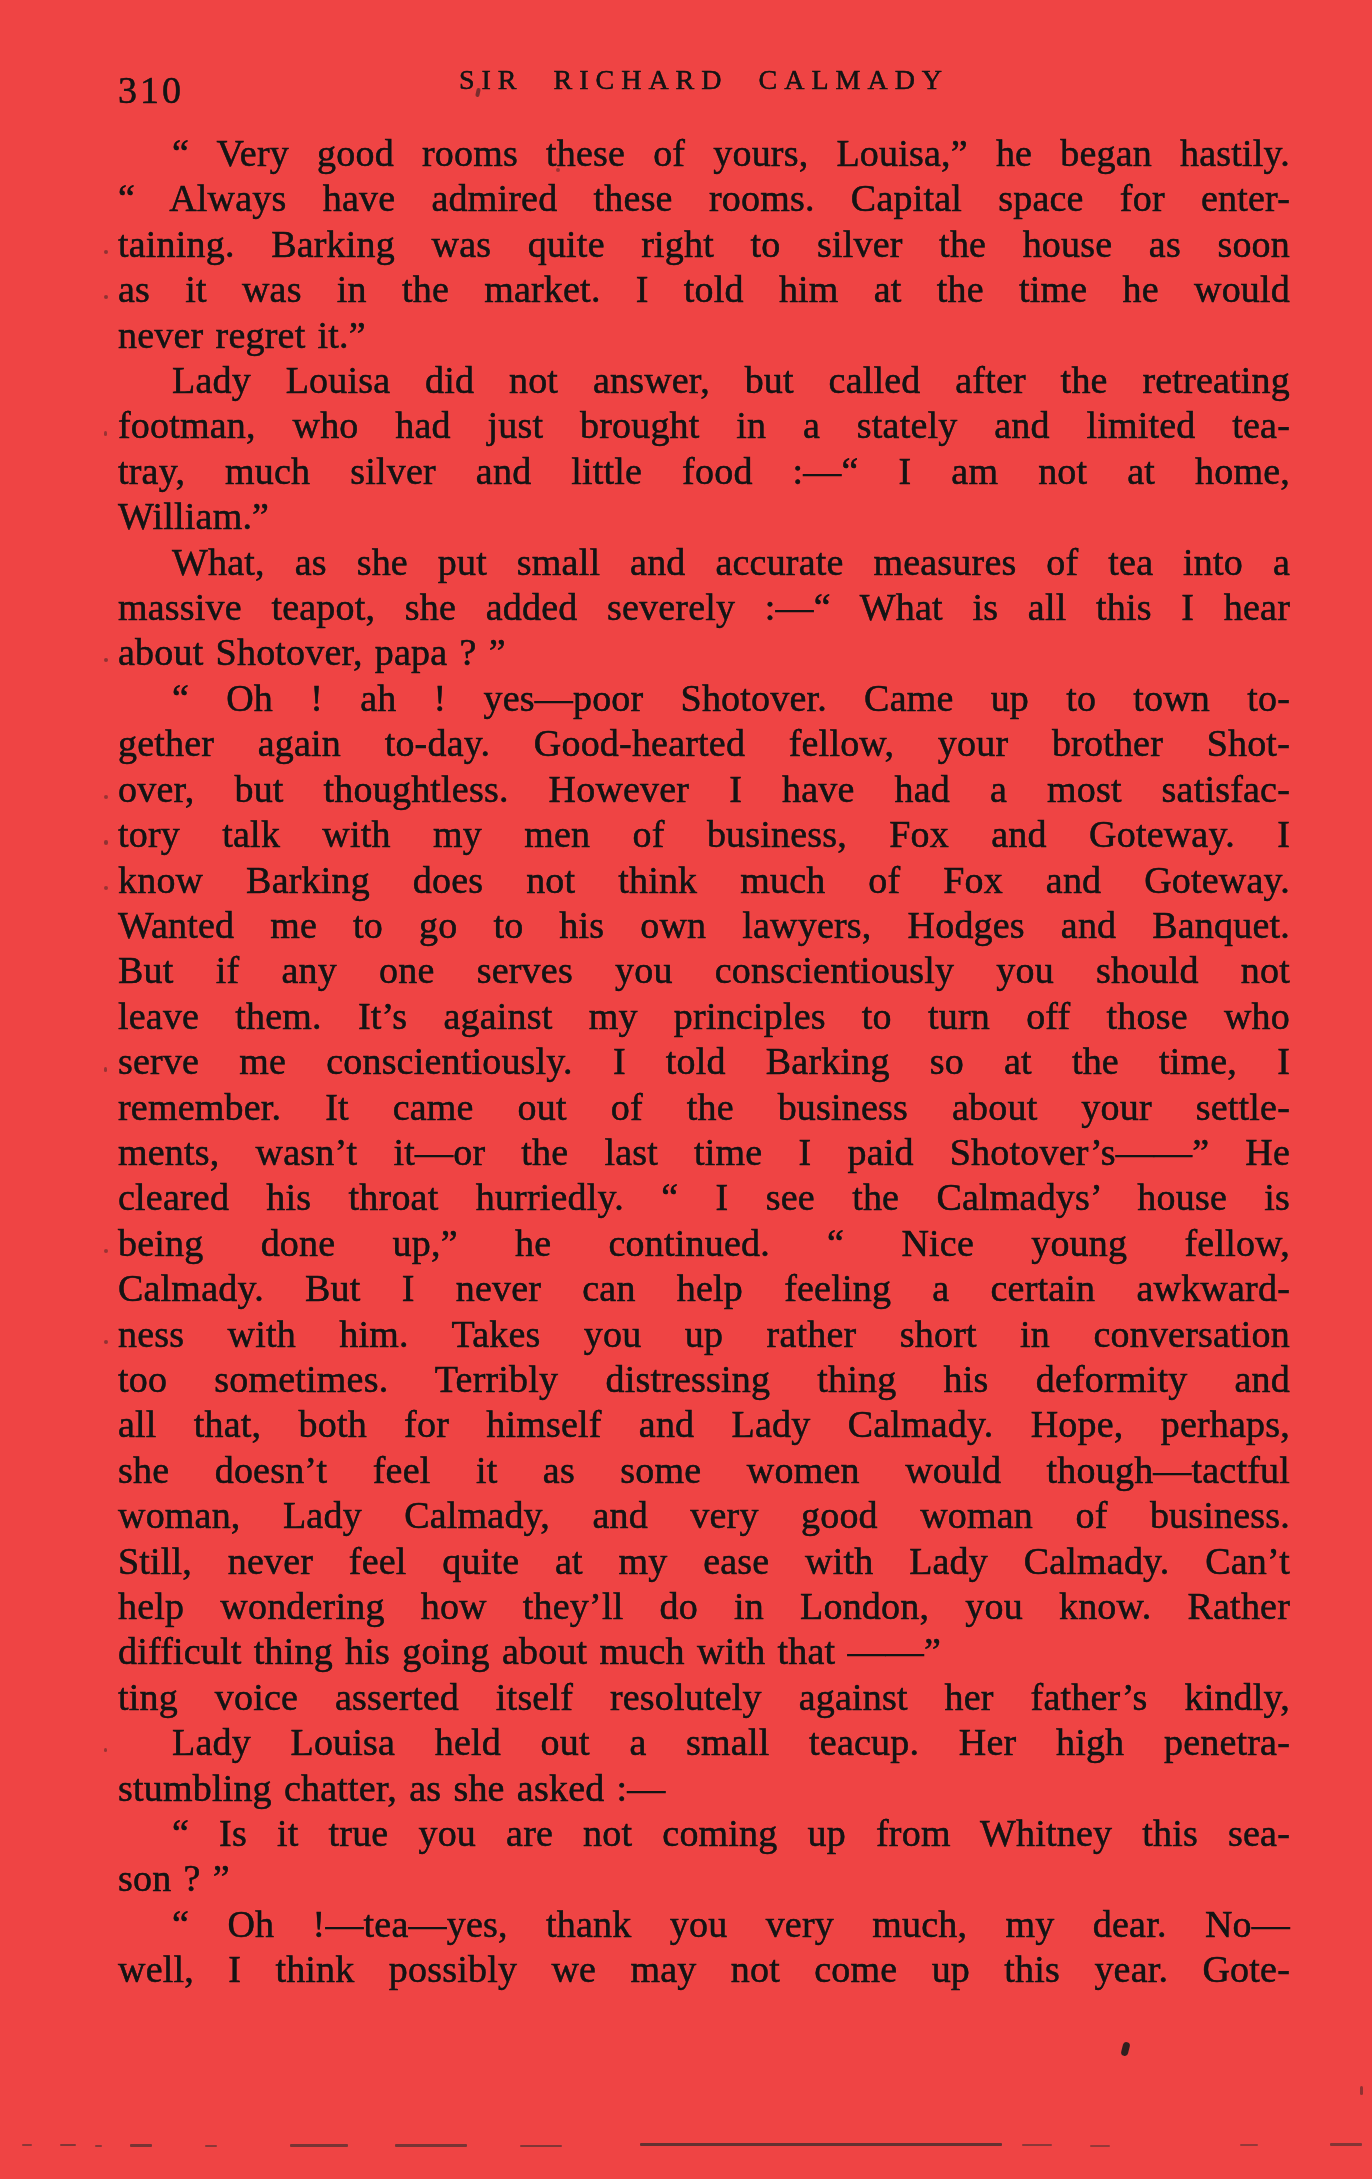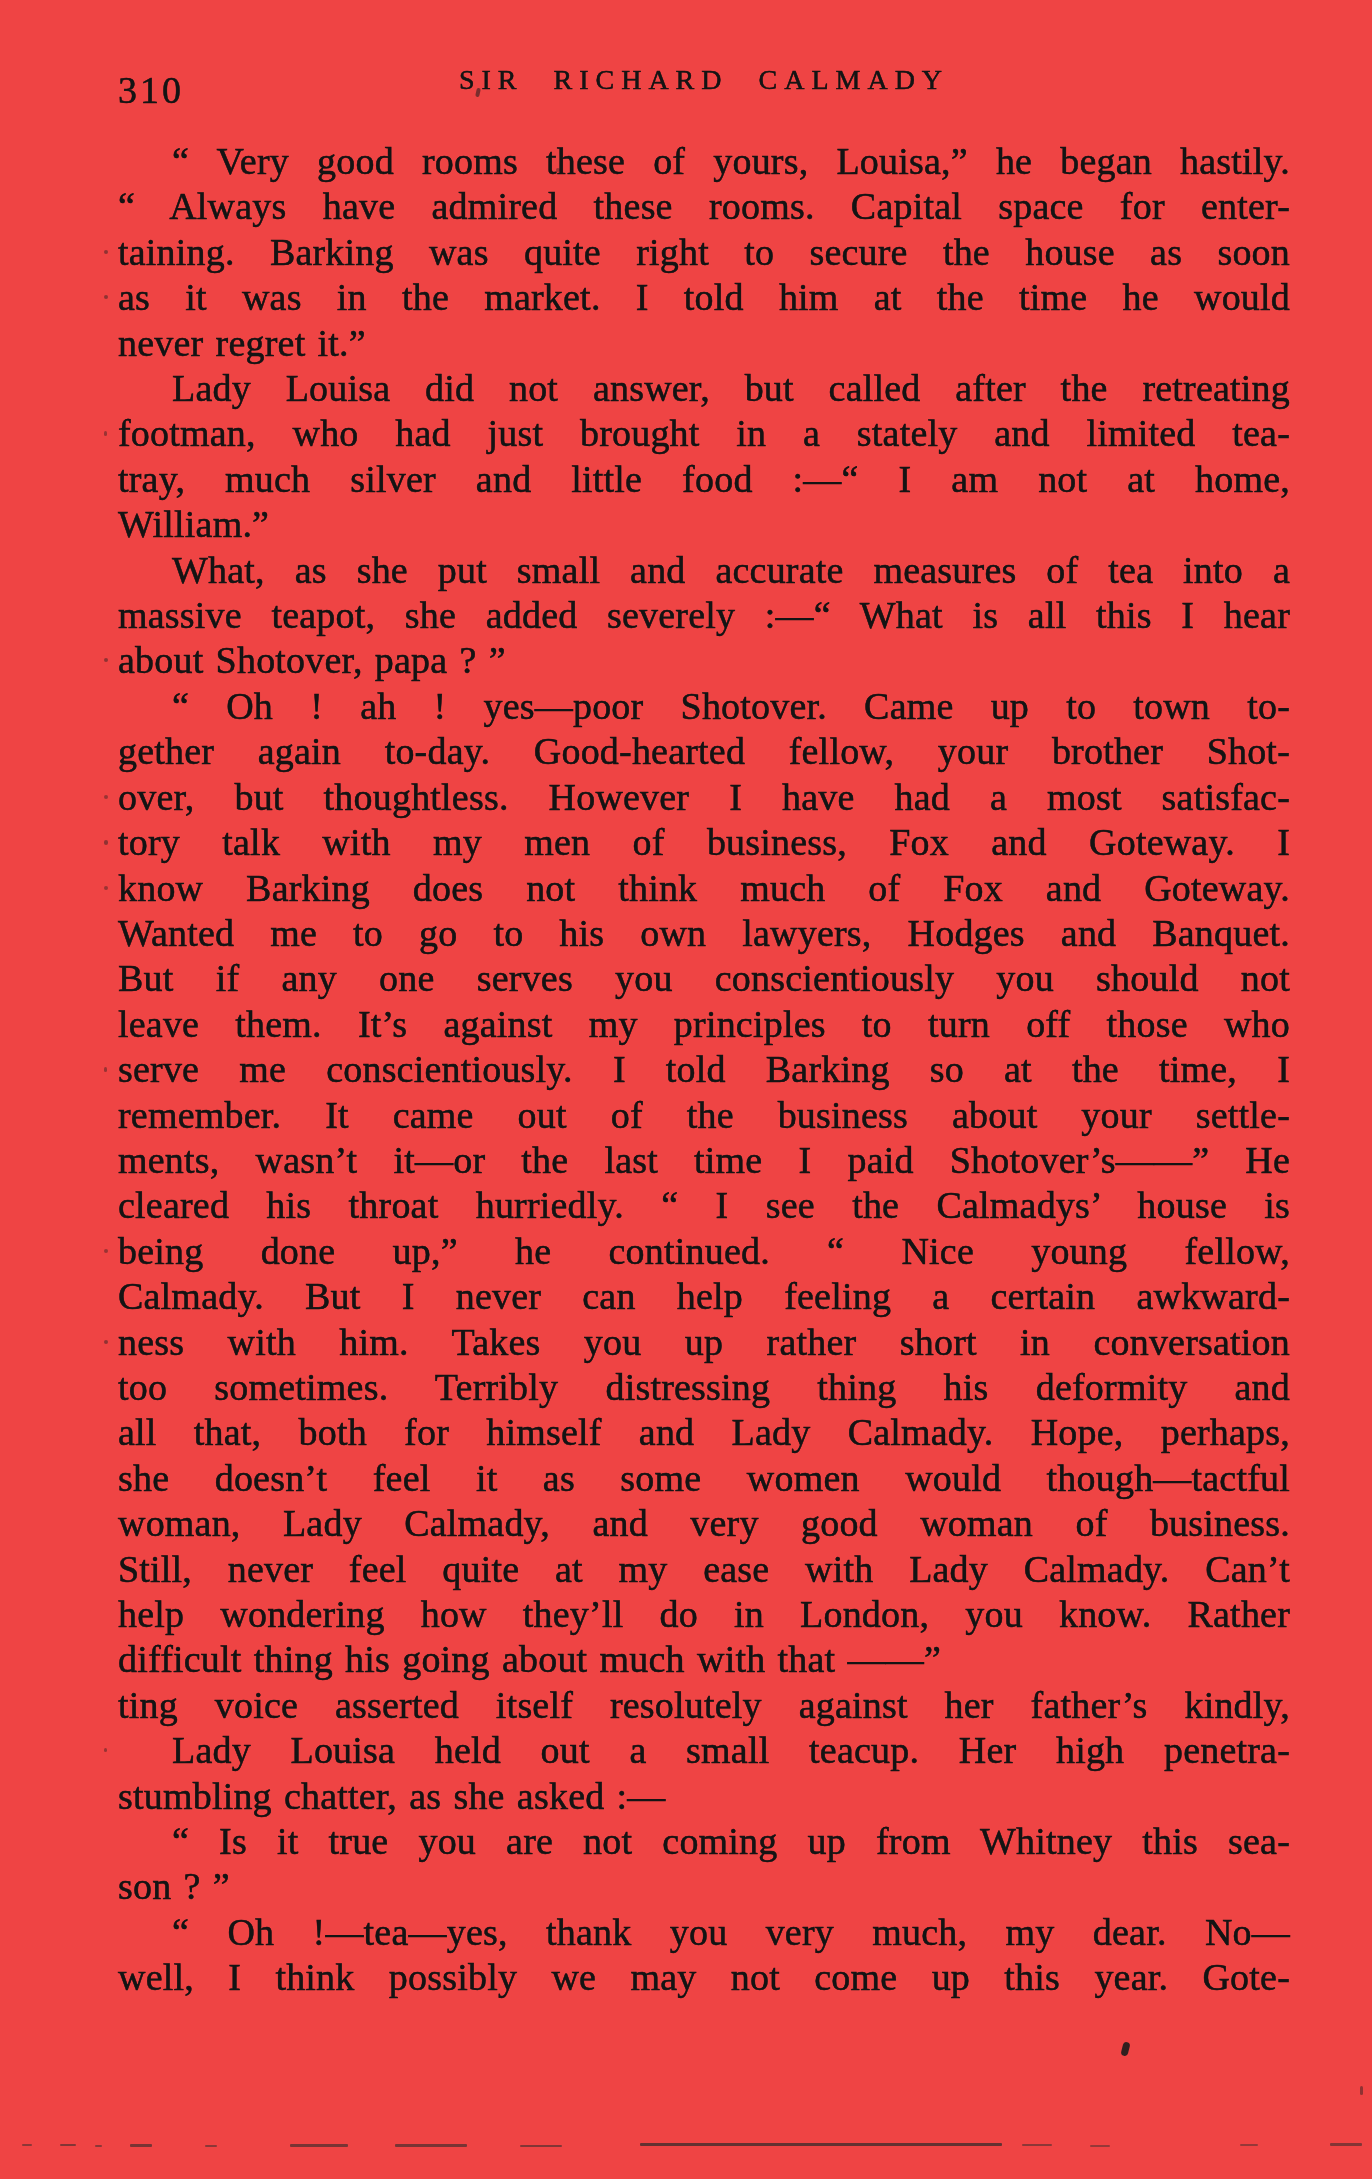--- a/index.html
+++ b/index.html
@@ -20,42 +20,42 @@
     position:absolute; left:0; top:4px;
     font-size:38px; letter-spacing:3px;
   }
   .running-title {
     display:block; text-align:center;
     font-size:28px; letter-spacing:7px; word-spacing:16px;
   }
   .body-text {
     position:absolute; top:131px; left:118px; width:1172px;
     font-size:38px; line-height:45.4px;
-    letter-spacing:0.2px; word-spacing:2.5px;margin-top:8px;
+    letter-spacing:0.2px; word-spacing:2.5px;
   }
   .line { text-align:justify; text-align-last:justify; }
   .line.first { text-indent:54px; }
   .line.end { text-align-last:left; }
   .speck { position:absolute; background:#1c1c1c; border-radius:2px; }
   .noise-band div { position:absolute; background:#2a2a2a; border-radius:1px; }
 </style>
 </head>
 <body>
 
 <div class="page">
 
   <div class="page-header">
     <span class="page-number">310</span>
     <span class="running-title">SIR RICHARD CALMADY</span>
   </div>
 
   <div class="body-text" id="body-text">
       <div class="line first">“ Very good rooms these of yours, Louisa,” he began hastily.</div>
       <div class="line">“ Always have admired these rooms. Capital space for enter-</div>
-      <div class="line">taining. Barking was quite right to secure the house as soon</div>
+      <div class="line">taining. Barking was quite right to silver the house as soon</div>
       <div class="line">as it was in the market. I told him at the time he would</div>
       <div class="line end">never regret it.”</div>
       <div class="line first">Lady Louisa did not answer, but called after the retreating</div>
       <div class="line">footman, who had just brought in a stately and limited tea-</div>
       <div class="line">tray, much silver and little food :—“ I am not at home,</div>
       <div class="line end">William.”</div>
       <div class="line first">What, as she put small and accurate measures of tea into a</div>
       <div class="line">massive teapot, she added severely :—“ What is all this I hear</div>
       <div class="line end">about Shotover, papa ? ”</div>
       <div class="line first">“ Oh ! ah ! yes—poor Shotover. Came up to town to-</div>

